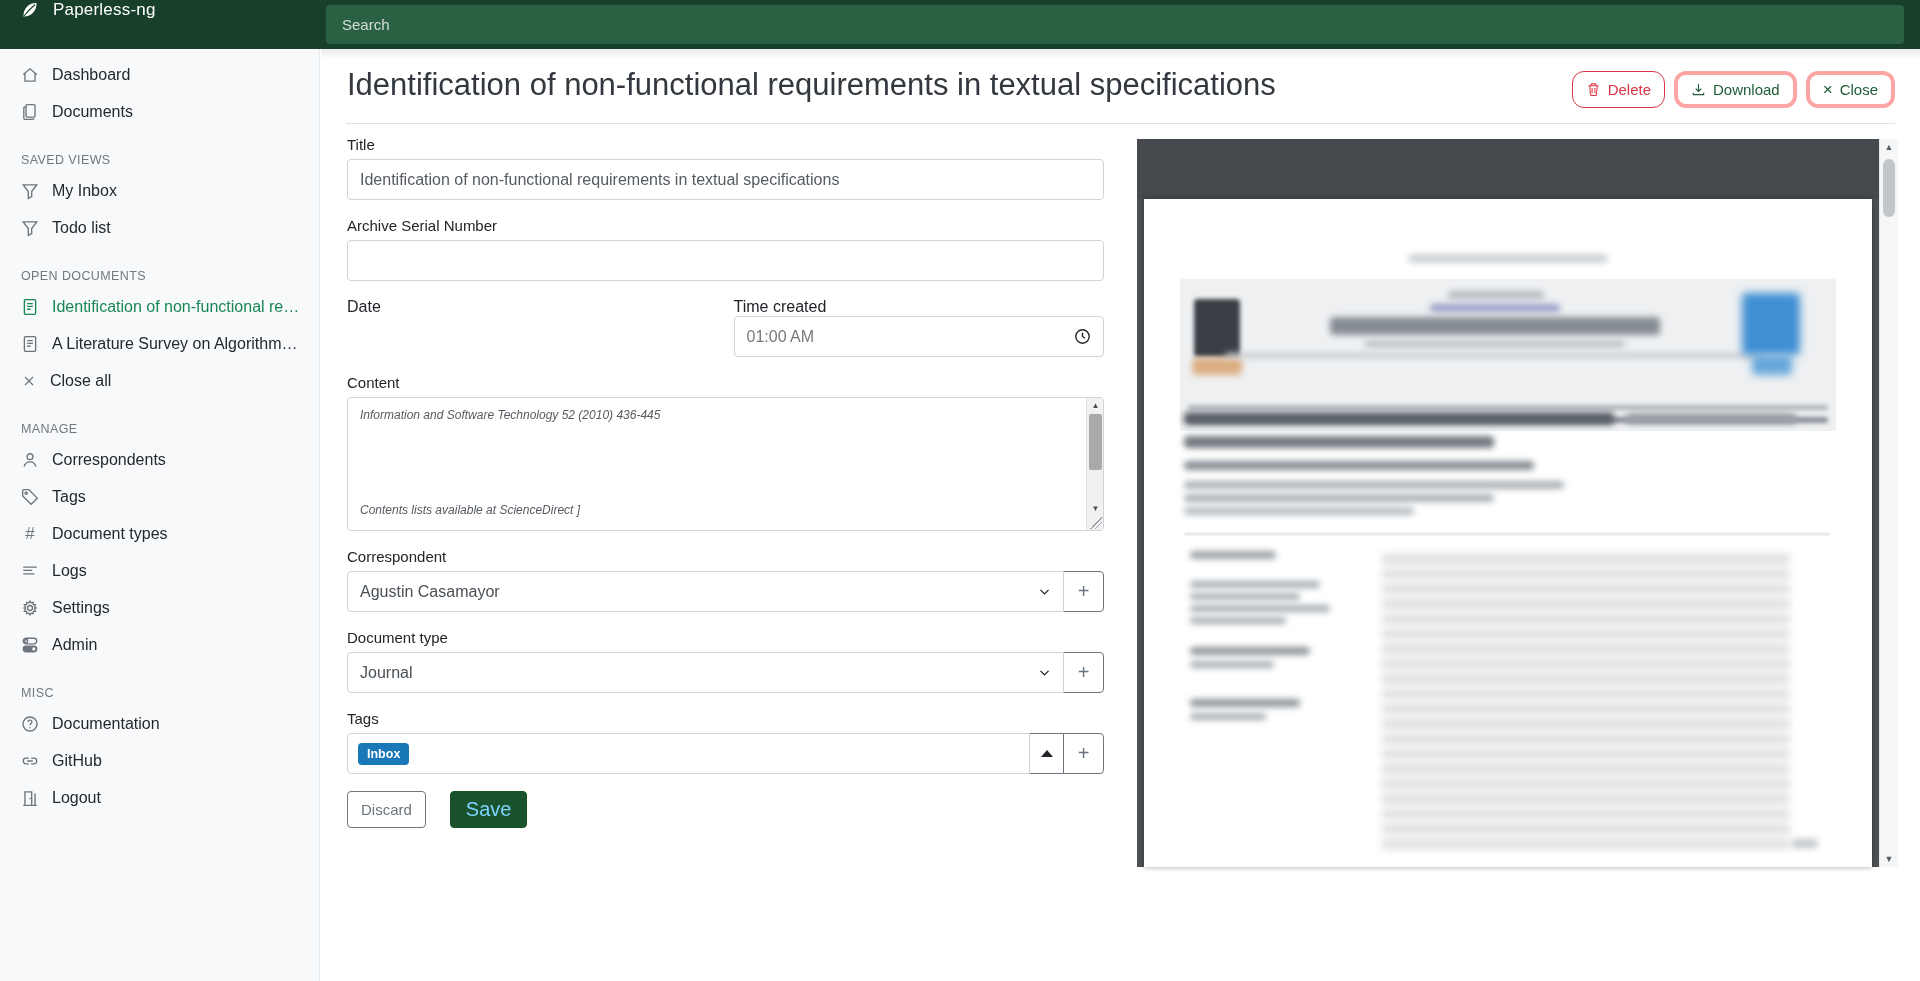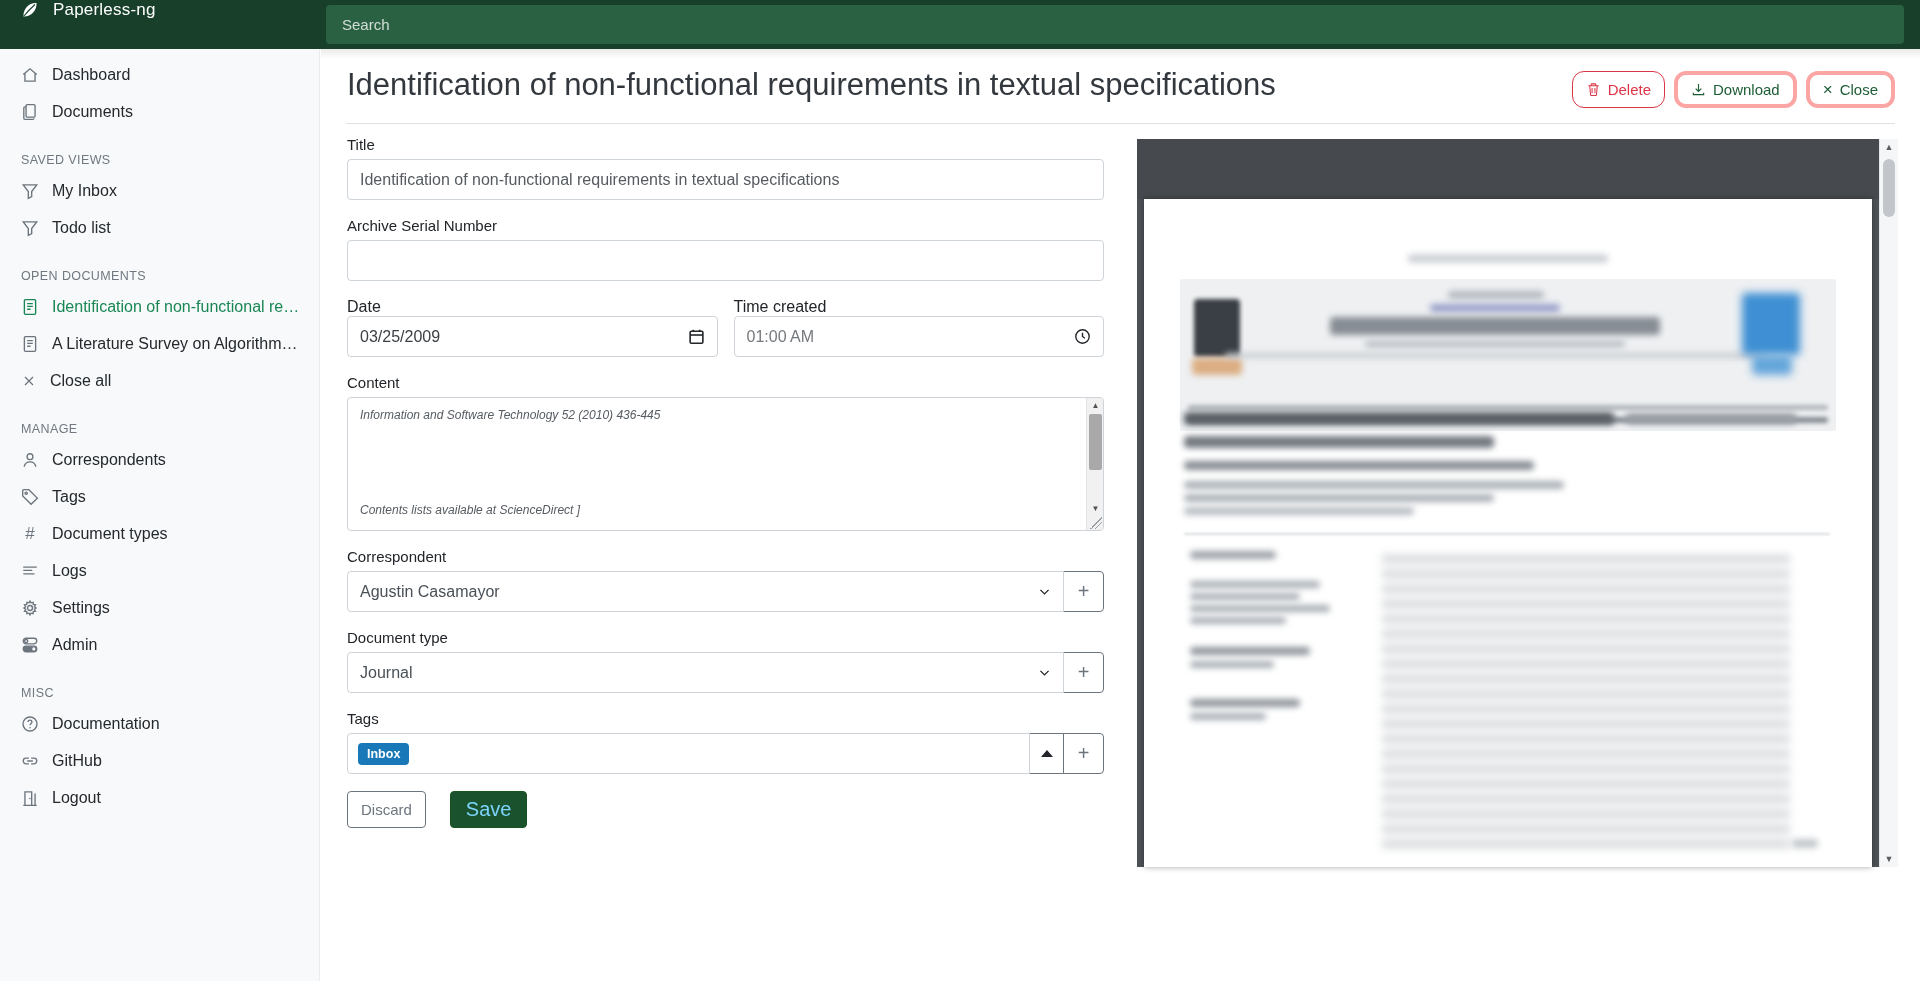--- a/index.html
+++ b/index.html
@@ -274,28 +274,20 @@
     <div class="fg">
       <label>Archive Serial Number</label>
       <div class="tbox">
         <input value="" style="">
       </div>
     </div>
 
     <div class="fg two-col">
       <div class="col">
         <label>Date</label>
-        <div class="tbox">
-          <input style="color: rgb(60, 65, 70);" value="03/25/2009">
-          <svg class="picker-icon" width="17" height="17" viewBox="0 0 16 16">
-            <rect x="2" y="3" width="12" height="11.4" rx="1.2" fill="none" stroke="#212529" stroke-width="1.5"></rect>
-            <path d="M2 6.6 H14" stroke="#212529" stroke-width="1.5"></path>
-            <path d="M5 1.6 V3.6 M11 1.6 V3.6" stroke="#212529" stroke-width="1.6"></path>
-          </svg>
-        </div>
       </div>
       <div class="col">
         <label>Time created</label>
         <div class="tbox time-input">
           <input value="01:00 AM" style="">
           <svg class="picker-icon" width="17" height="17" viewBox="0 0 16 16">
             <circle cx="8" cy="8" r="6.3" fill="none" stroke="#212529" stroke-width="1.3"></circle>
             <path d="M8 4.5 V8 L10.3 9.6" stroke="#212529" stroke-width="1.3" fill="none"></path>
           </svg>
         </div>

